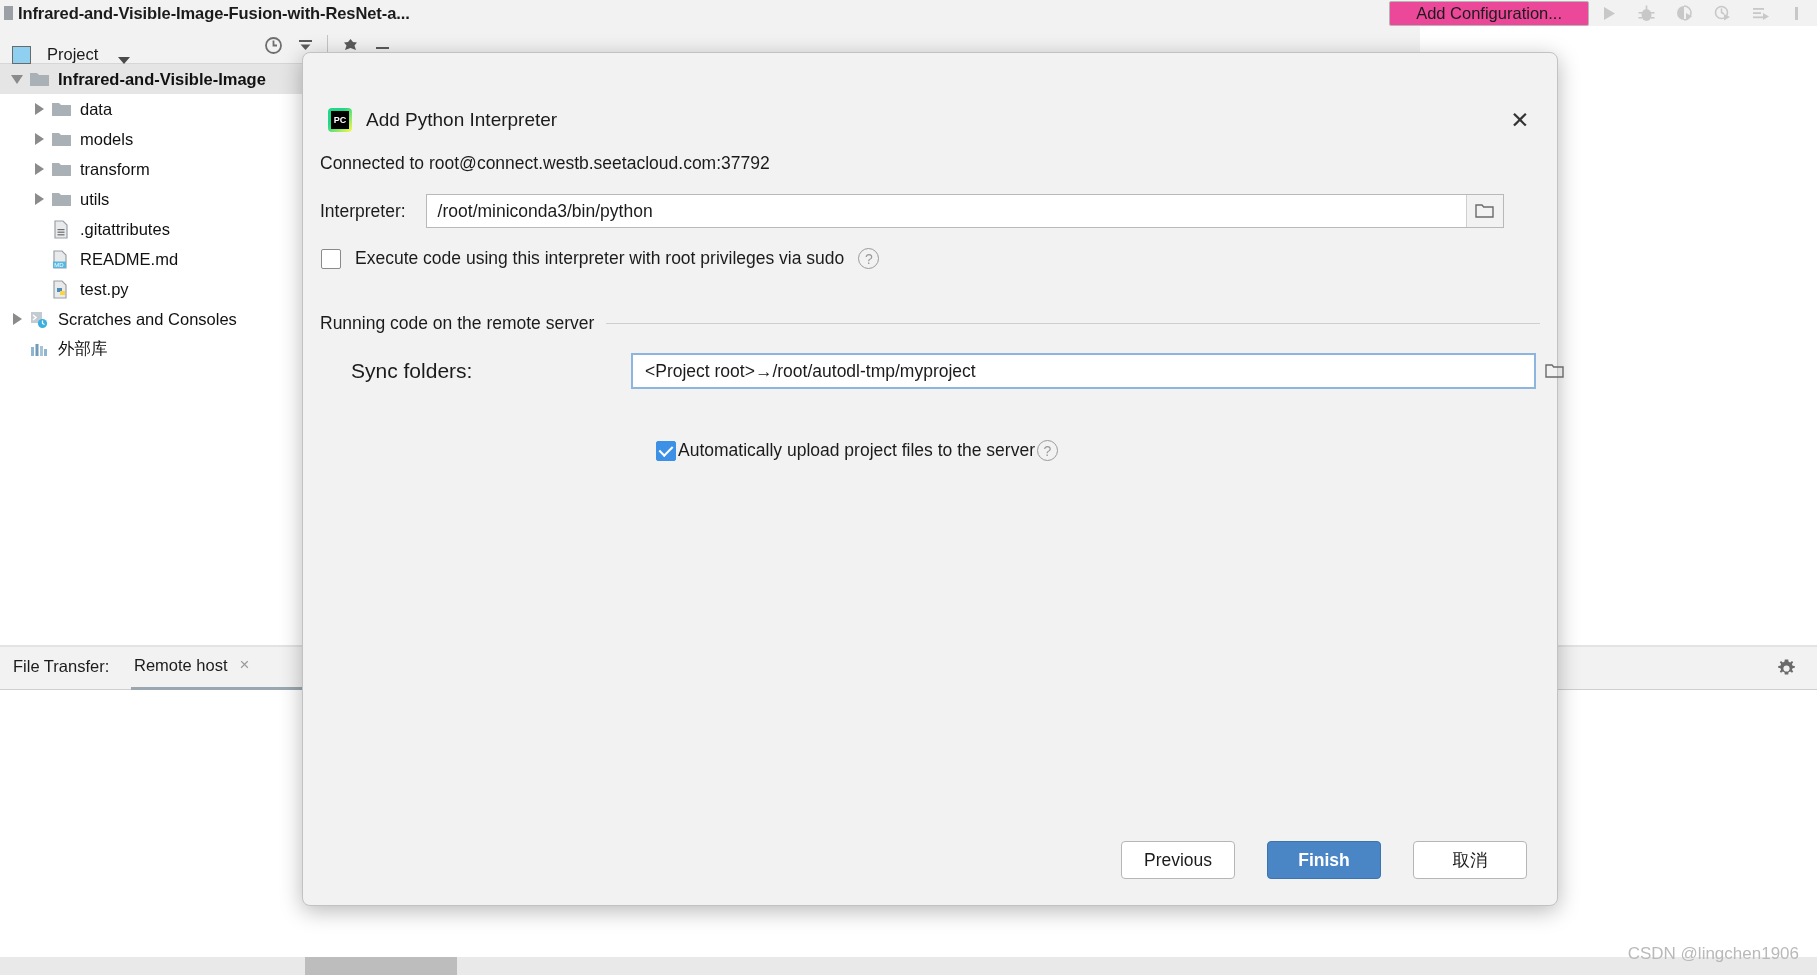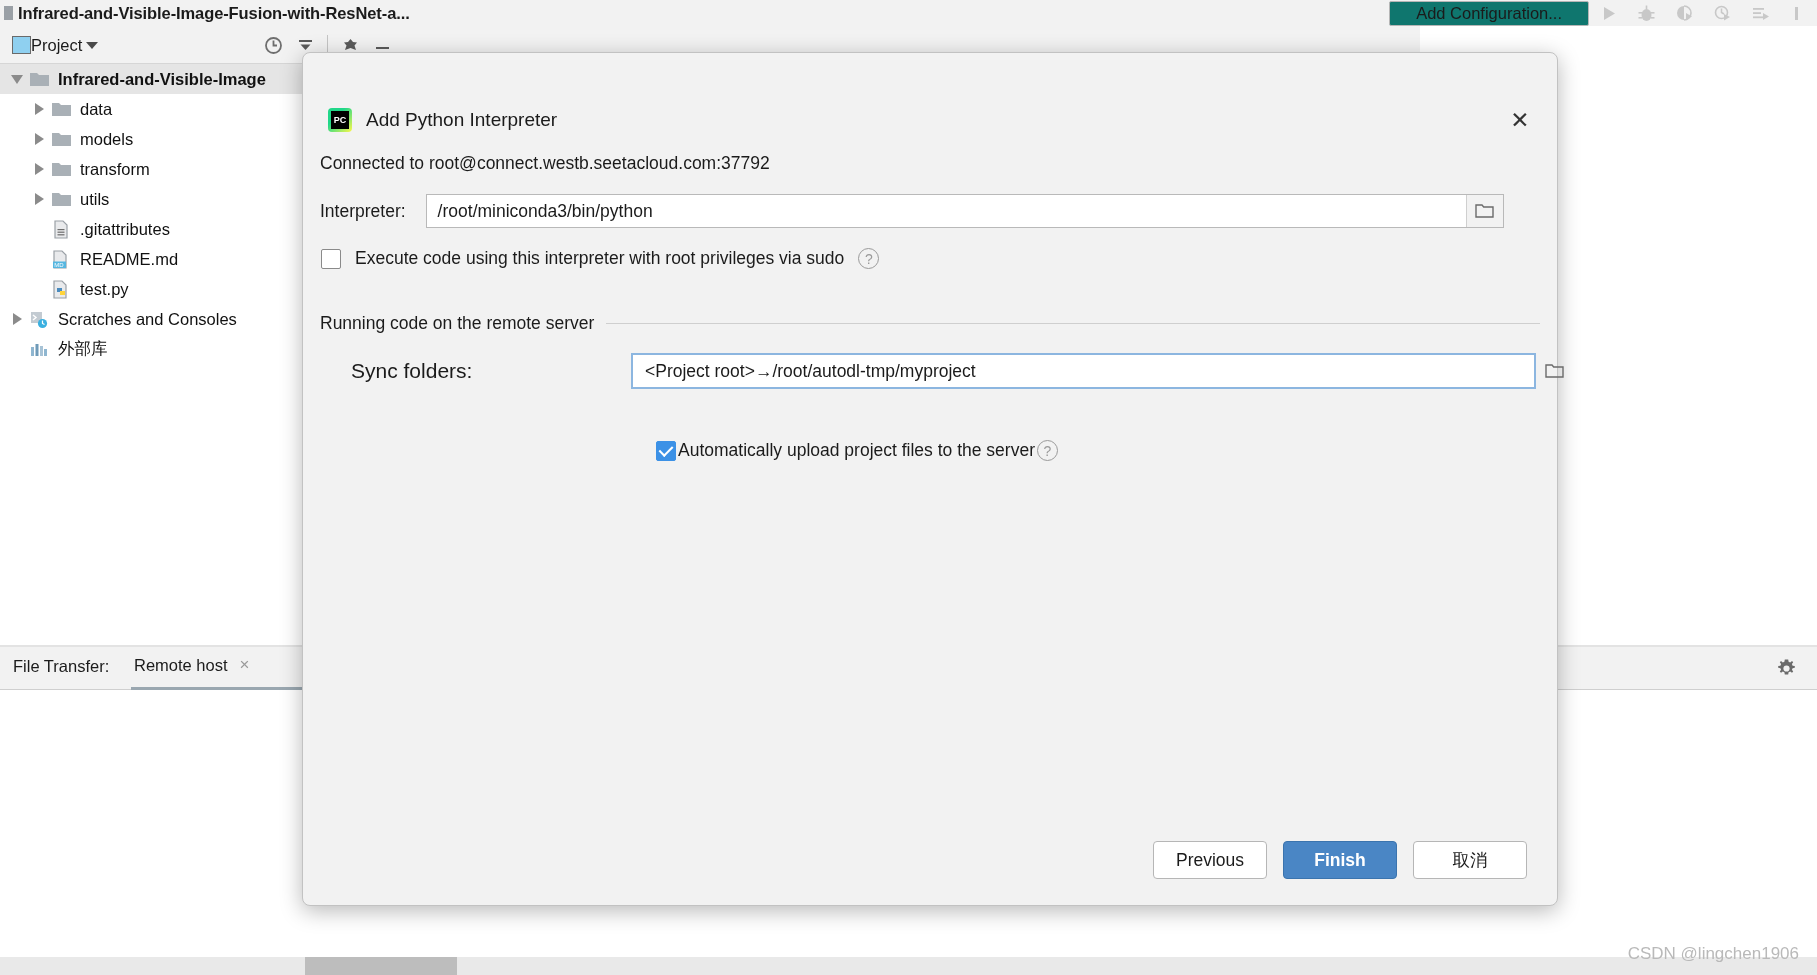--- a/index.html
+++ b/index.html
@@ -31,38 +31,38 @@
   .titlebar .tb-title {
     font-size: 16.5px; font-weight: bold; color: #1b1b1b;
     white-space: nowrap; letter-spacing: -0.1px;
   }
   .tb-right {
     position: absolute; right: 0; top: 0; height: 26px;
     display: flex; align-items: center; gap: 0px;
   }
   .addcfg {
     height: 25px; min-width: 190px;
-    border: 1px solid #b6b6b6; background: #0f766e;
+    border: 1px solid #b6b6b6; background: #ec4899;
     font-size: 16.5px; color: #1b1b1b;
     display: flex; align-items: center; justify-content: center;
     padding: 0 26px; border-radius: 2px;
   }
   .tbicon { width: 38px; height: 26px; display:flex; align-items:center; justify-content:center; }
   .tbicon svg { display:block; }
 
   
   .toolwin-header {
     position: absolute; left: 0; top: 26px;
     width: 1420px; height: 38px;
     background: #f2f2f2;
     border-bottom: 1px solid #d6d6d6;
   }
   .toolwin-header .left {
     position: absolute; left: 12px; top: 0; height: 38px;
-    display: flex; align-items: center; gap: 0;
+    display: flex; align-items: flex-end; gap: 16px;
   }
   .proj-sq {
     width: 19px; height: 18px; background: #8fd0f0;
     border: 1px solid #6a6a6a;
   }
   .proj-label { font-size: 16.5px; color: #1b1b1b; }
   .caret-dn {
     width: 0; height: 0; margin-left: 4px;
     border-left: 6px solid transparent;
     border-right: 6px solid transparent;
@@ -264,21 +264,21 @@
   }
   .row-auto {
     position: absolute; left: 353px; top: 387px;
     display: flex; align-items: center; gap: 2px;
   }
   .dlg-footer {
     position: absolute; left: 0; right: 0; bottom: 0; height: 78px;
   }
   .btnrow {
     position: absolute; right: 30px; top: 14px;
-    display: flex; align-items: center; gap: 16px;
+    display: flex; align-items: center; gap: 32px;
   }
   .btn {
     min-width: 114px; height: 38px;
     border: 1px solid #b6b6b6; background: #ffffff;
     border-radius: 4px; font-size: 17.5px; color: #1b1b1b;
     display: flex; align-items: center; justify-content: center;
     padding: 0 16px;
   }
   .btn.primary {
     background: #4a86c5; border-color: #3b74ae; color: #ffffff; font-weight: bold;

